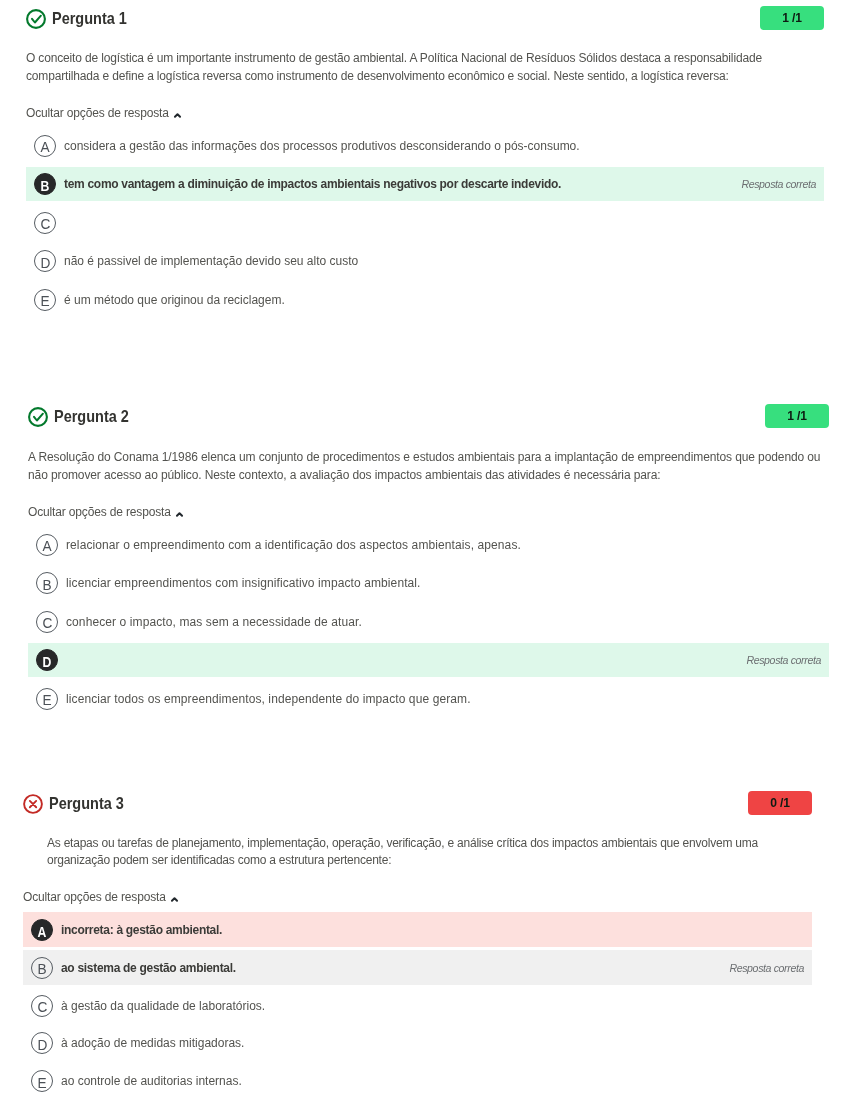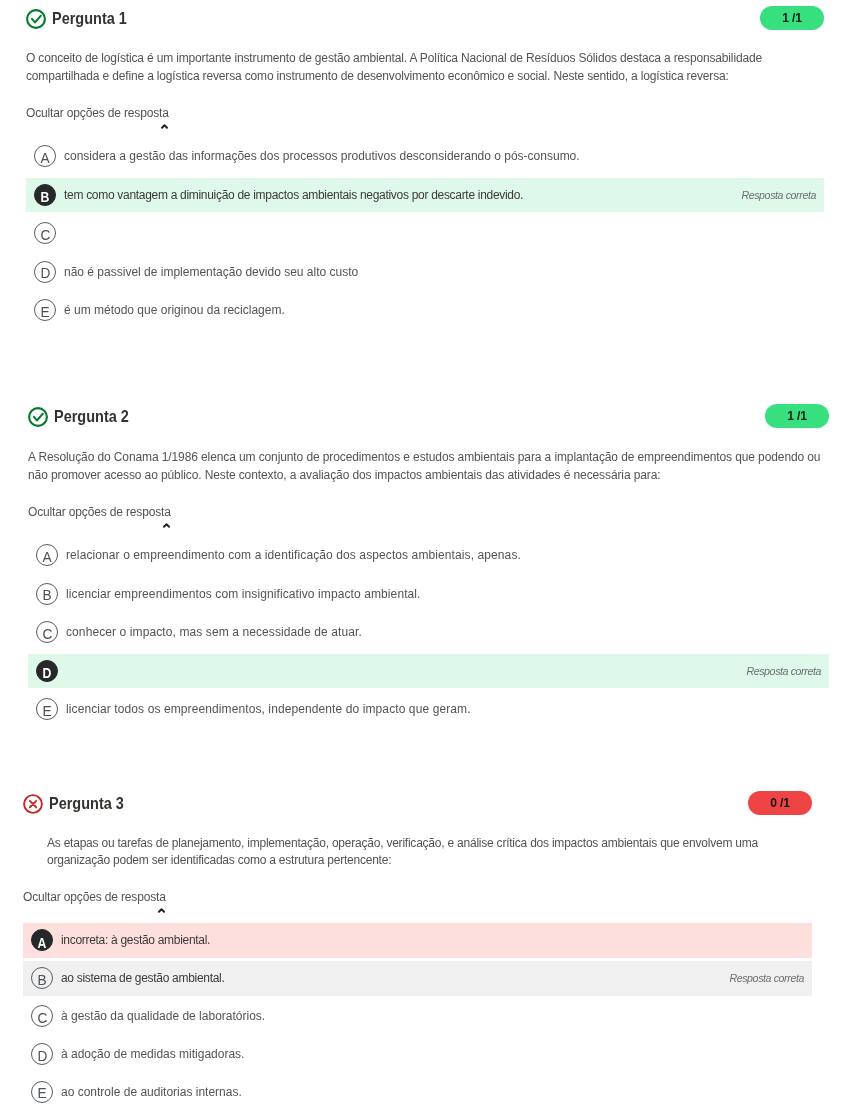--- a/index.html
+++ b/index.html
@@ -11,46 +11,46 @@
 .question{position:absolute;}
 .q1{left:26px;top:0px;width:798px;}
 .q2{left:28px;top:398px;width:801px;}
 .q3{left:23px;top:785px;width:789px;}
 
 .qhead{position:relative;height:36px;}
 .qtitle-wrap{display:flex;align-items:center;gap:6.1px;position:absolute;left:0;top:8.6px;height:20.3px;}
 .status-icon{flex:none;display:block;}
 .qtitle{font-size:16.2px;font-weight:700;color:#333330;position:relative;top:-0.5px;display:inline-block;transform:scaleX(0.895);transform-origin:left center;}
 
-.badge{position:absolute;right:0;top:5.8px;width:64px;height:24px;border-radius:12px;
+.badge{position:absolute;right:0;top:5.8px;width:64px;height:24px;border-radius:4px;
   display:flex;align-items:center;justify-content:center;font-size:12.1px;font-weight:700;color:#0d1b12;
   letter-spacing:-0.2px;}
 
 .prompt{font-size:12px;color:#53534f;margin-top:14px;}
 .q1 .prompt{letter-spacing:-0.157px;line-height:17.8px;}
 .q2 .prompt{letter-spacing:-0.107px;line-height:18.3px;}
 .q3 .prompt{letter-spacing:-0.225px;line-height:17.3px;margin-left:24px;}
 
-.toggle{display:inline-flex;align-items:flex-end;gap:4.7px;font-size:12px;color:#53534f;margin-top:20.5px;cursor:pointer;letter-spacing:-0.155px;flex-direction:column;}
+.toggle{display:inline-flex;align-items:flex-end;gap:4.7px;font-size:12px;color:#53534f;margin-top:20.5px;cursor:pointer;letter-spacing:-0.155px;}
 .chev{position:relative;top:-1.5px;flex:none;display:block;overflow:visible;}
 
 .options{margin-top:7.4px;}
 .optrow{position:relative;display:flex;align-items:center;height:34.4px;padding-left:8px;box-sizing:border-box;margin-bottom:4.15px;}
 .q3 .optrow{height:34.6px;margin-bottom:3.3px;}
 .optrow.correct{background:#def8ea;}
 .optrow.incorrect{background:#fde0dd;}
 .optrow.neutral{background:#f0f0f0;}
 .letter{flex:none;width:22px;height:22px;border-radius:50%;border:1.25px solid #565c62;
   display:flex;align-items:center;justify-content:center;font-size:15.2px;color:#4b5056;font-weight:400;box-sizing:border-box;line-height:1;}
 .letter > span{display:inline-block;transform:scaleX(0.9) translateY(1.4px);}
 .letter.filled{background:#272829;border-color:#272829;color:#fff;font-weight:700;font-size:13.9px;}
 .letter.filled > span{transform:scaleX(0.88) translateY(2.6px);}
 .opttext{margin-left:8px;font-size:12px;color:#53534f;}
 .q2 .opttext{letter-spacing:0.1px;}
-.opttext.bold{font-weight:400;color:#3b3b38;letter-spacing:-0.3px;}
+.opttext.bold{font-weight:700;color:#3b3b38;letter-spacing:-0.3px;}
 .note{position:absolute;right:8px;top:50%;transform:translateY(-50%);font-size:10.6px;font-style:italic;color:#6c6f72;letter-spacing:-0.38px;}
 </style>
 </head>
 <body>
 
 <div id="root">
 <section class="question q1">
   <div class="qhead">
     <div class="qtitle-wrap">
       <svg class="status-icon" width="20" height="20" viewBox="0 0 20 20">

